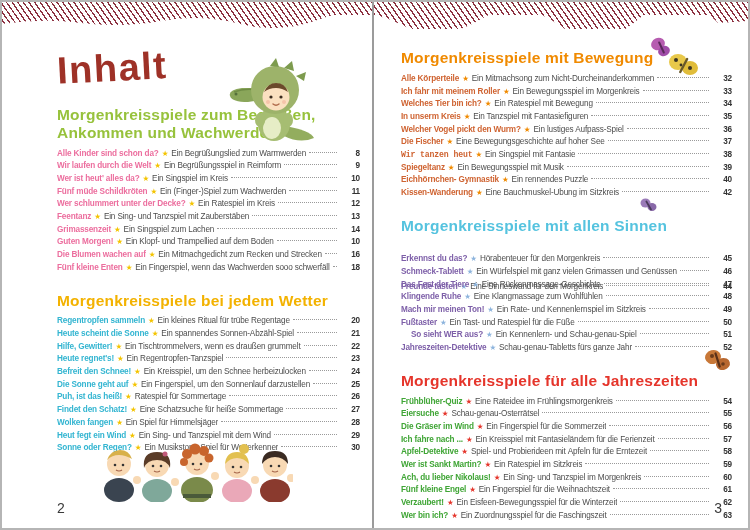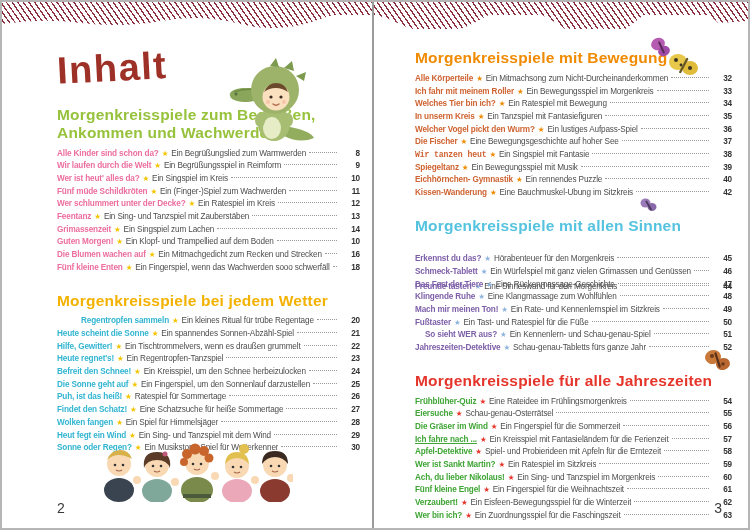--- a/index.html
+++ b/index.html
@@ -4,21 +4,21 @@
 <style>
   html,body{margin:0;padding:0;background:#e8e8e8;}
   .screen{position:relative;width:750px;height:530px;box-sizing:border-box;background:#fff;
     border:2px solid #b5b5b5;overflow:hidden;font-family:"Liberation Sans",sans-serif;}
   .band{position:absolute;top:0;left:0;right:0;height:27px;
     background:repeating-linear-gradient(55deg,#8c3040 0,#8c3040 1.3px,#ffffff 1.3px,#ffffff 4.6px);}
   .band-wave{position:absolute;top:13px;left:0;width:100%;height:14px;display:block;}
   .divider{position:absolute;left:370px;top:0;width:2px;height:100%;background:#9b9b9b;z-index:5;}
   .page{position:absolute;top:27px;bottom:0;box-sizing:border-box;}
   .page-left{left:0;width:370px;padding:16px 12px 0 55px;}
-  .page-right{left:382px;right:0;padding:20px 16px 0 31px;}
+  .page-right{left:368px;right:0;padding:20px 16px 0 31px;}
   h1.inhalt{display:inline-block;margin:2px 0 16px;font-size:38px;font-weight:bold;
     letter-spacing:1.5px;transform:rotate(-3deg);}
   .section{margin-bottom:16px;}
   .section h2{margin:0 0 7px;font-size:15.5px;font-weight:bold;letter-spacing:.2px;
     white-space:pre-line;line-height:1.15;}
   .row{display:flex;align-items:baseline;height:12.7px;font-size:8.2px;letter-spacing:-0.15px;}
   .row .t{font-weight:bold;white-space:nowrap;flex-shrink:0;}
   .row .star{margin:0 3px;font-size:7.5px;flex-shrink:0;}
   .row .d{color:#4d4d4d;white-space:nowrap;flex-shrink:1;min-width:0;overflow:hidden;}
   .row .dots{flex:1;min-width:4px;margin:0 3px;border-bottom:1.4px dotted #9a9a9a;
@@ -113,21 +113,21 @@
             <span class="t" style="color: rgb(236, 110, 158);">Fünf kleine Enten</span>
             <span class="star" style="color: rgb(244, 196, 0);">★</span>
             <span class="d">Ein Fingerspiel, wenn das Wachwerden sooo schwerfällt</span>
             <span class="dots"></span>
             <span class="p">18</span>
           </div>
         </div>
         <div class="section">
           <h2 style="color: rgb(243, 178, 0);">Morgenkreisspiele bei jedem Wetter</h2>
           <div class="row">
-            <span class="t" style="color: rgb(51, 181, 209); margin-left: 24px;">Regentropfen sammeln</span>
+            <span class="t" style="color: rgb(51, 181, 209);">Regentropfen sammeln</span>
             <span class="star" style="color: rgb(244, 196, 0);">★</span>
             <span class="d">Ein kleines Ritual für trübe Regentage</span>
             <span class="dots"></span>
             <span class="p">20</span>
           </div>
           <div class="row">
             <span class="t" style="color: rgb(51, 181, 209);">Heute scheint die Sonne</span>
             <span class="star" style="color: rgb(244, 196, 0);">★</span>
             <span class="d">Ein spannendes Sonnen-Abzähl-Spiel</span>
             <span class="dots"></span>
@@ -431,21 +431,21 @@
             <span class="p">55</span>
           </div>
           <div class="row">
             <span class="t" style="color: rgb(63, 165, 53);">Die Gräser im Wind</span>
             <span class="star" style="color: rgb(229, 53, 43);">★</span>
             <span class="d">Ein Fingerspiel für die Sommerzeit</span>
             <span class="dots"></span>
             <span class="p">56</span>
           </div>
           <div class="row">
-            <span class="t" style="color: rgb(63, 165, 53); text-decoration: underline;">Ich fahre nach ...</span>
+            <span class="t" style="color: rgb(63, 165, 53);">Ich fahre nach ...</span>
             <span class="star" style="color: rgb(229, 53, 43);">★</span>
             <span class="d">Ein Kreisspiel mit Fantasieländern  für die Ferienzeit</span>
             <span class="dots"></span>
             <span class="p">57</span>
           </div>
           <div class="row">
             <span class="t" style="color: rgb(63, 165, 53);">Apfel-Detektive</span>
             <span class="star" style="color: rgb(229, 53, 43);">★</span>
             <span class="d">Spiel- und Probierideen mit Äpfeln für die Erntezeit</span>
             <span class="dots"></span>

